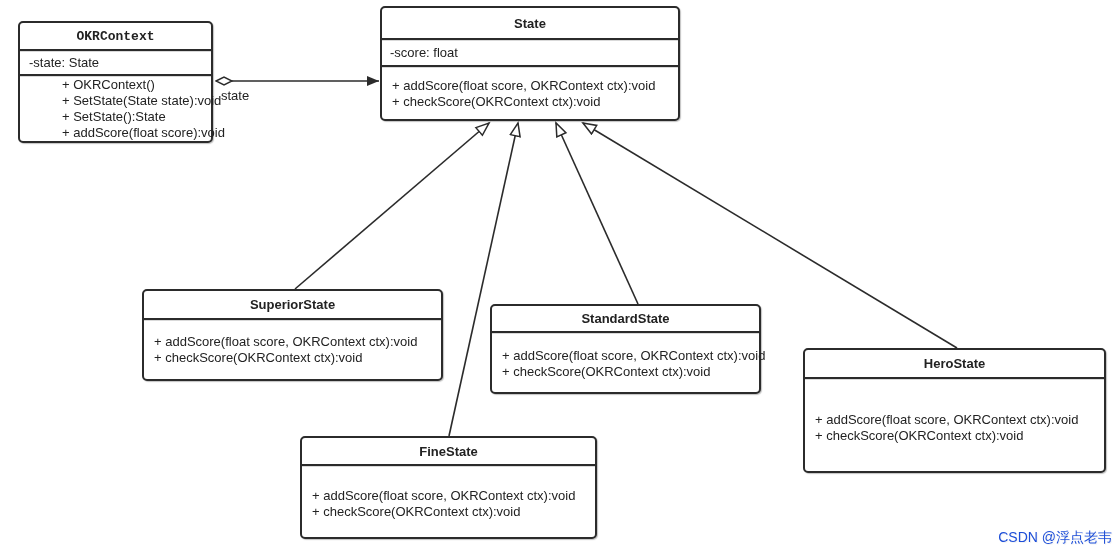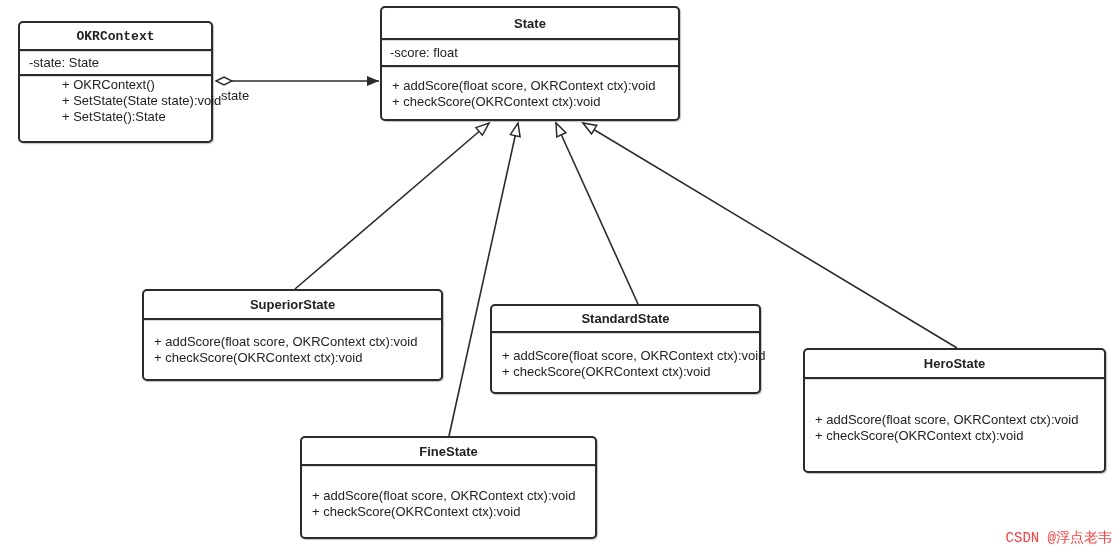--- a/index.html
+++ b/index.html
@@ -95,24 +95,23 @@
     top: 88px;
     font-size: 13px;
     color: #222222;
     white-space: nowrap;
   }
   .watermark {
     position: absolute;
     right: 7px;
     bottom: 6px;
     font-size: 14px;
-    color: #ef4444;
+    color: #1d4ed8;
     text-shadow: 1px 1px 0 #f4f4f4;
     white-space: nowrap;
-    font-family: Liberation Mono, monospace;
   }
 </style>
 </head>
 <body>
 
 <div class="canvas">
 
   <svg class="arrow-layer" width="1119" height="553" viewBox="0 0 1119 553">
     <defs>
       <marker id="diamond-hollow" markerWidth="20" markerHeight="12" refX="1" refY="5" orient="auto" markerUnits="userSpaceOnUse">
@@ -136,20 +135,21 @@
 
   <div class="uml-class box-okrcontext">
     <div class="uml-title">OKRContext</div>
     <div class="uml-attrs">
       <div class="uml-line">-state: State</div>
     </div>
     <div class="uml-methods">
       <div class="uml-line">+ OKRContext()</div>
       <div class="uml-line">+ SetState(State state):void</div>
       <div class="uml-line">+ SetState():State</div>
+      <div class="uml-line">+ addScore(float score):void</div>
     </div>
   </div>
 
   <div class="uml-class box-state">
     <div class="uml-title">State</div>
     <div class="uml-attrs">
       <div class="uml-line">-score: float</div>
     </div>
     <div class="uml-methods">
       <div class="uml-line">+ addScore(float score, OKRContext ctx):void</div>

